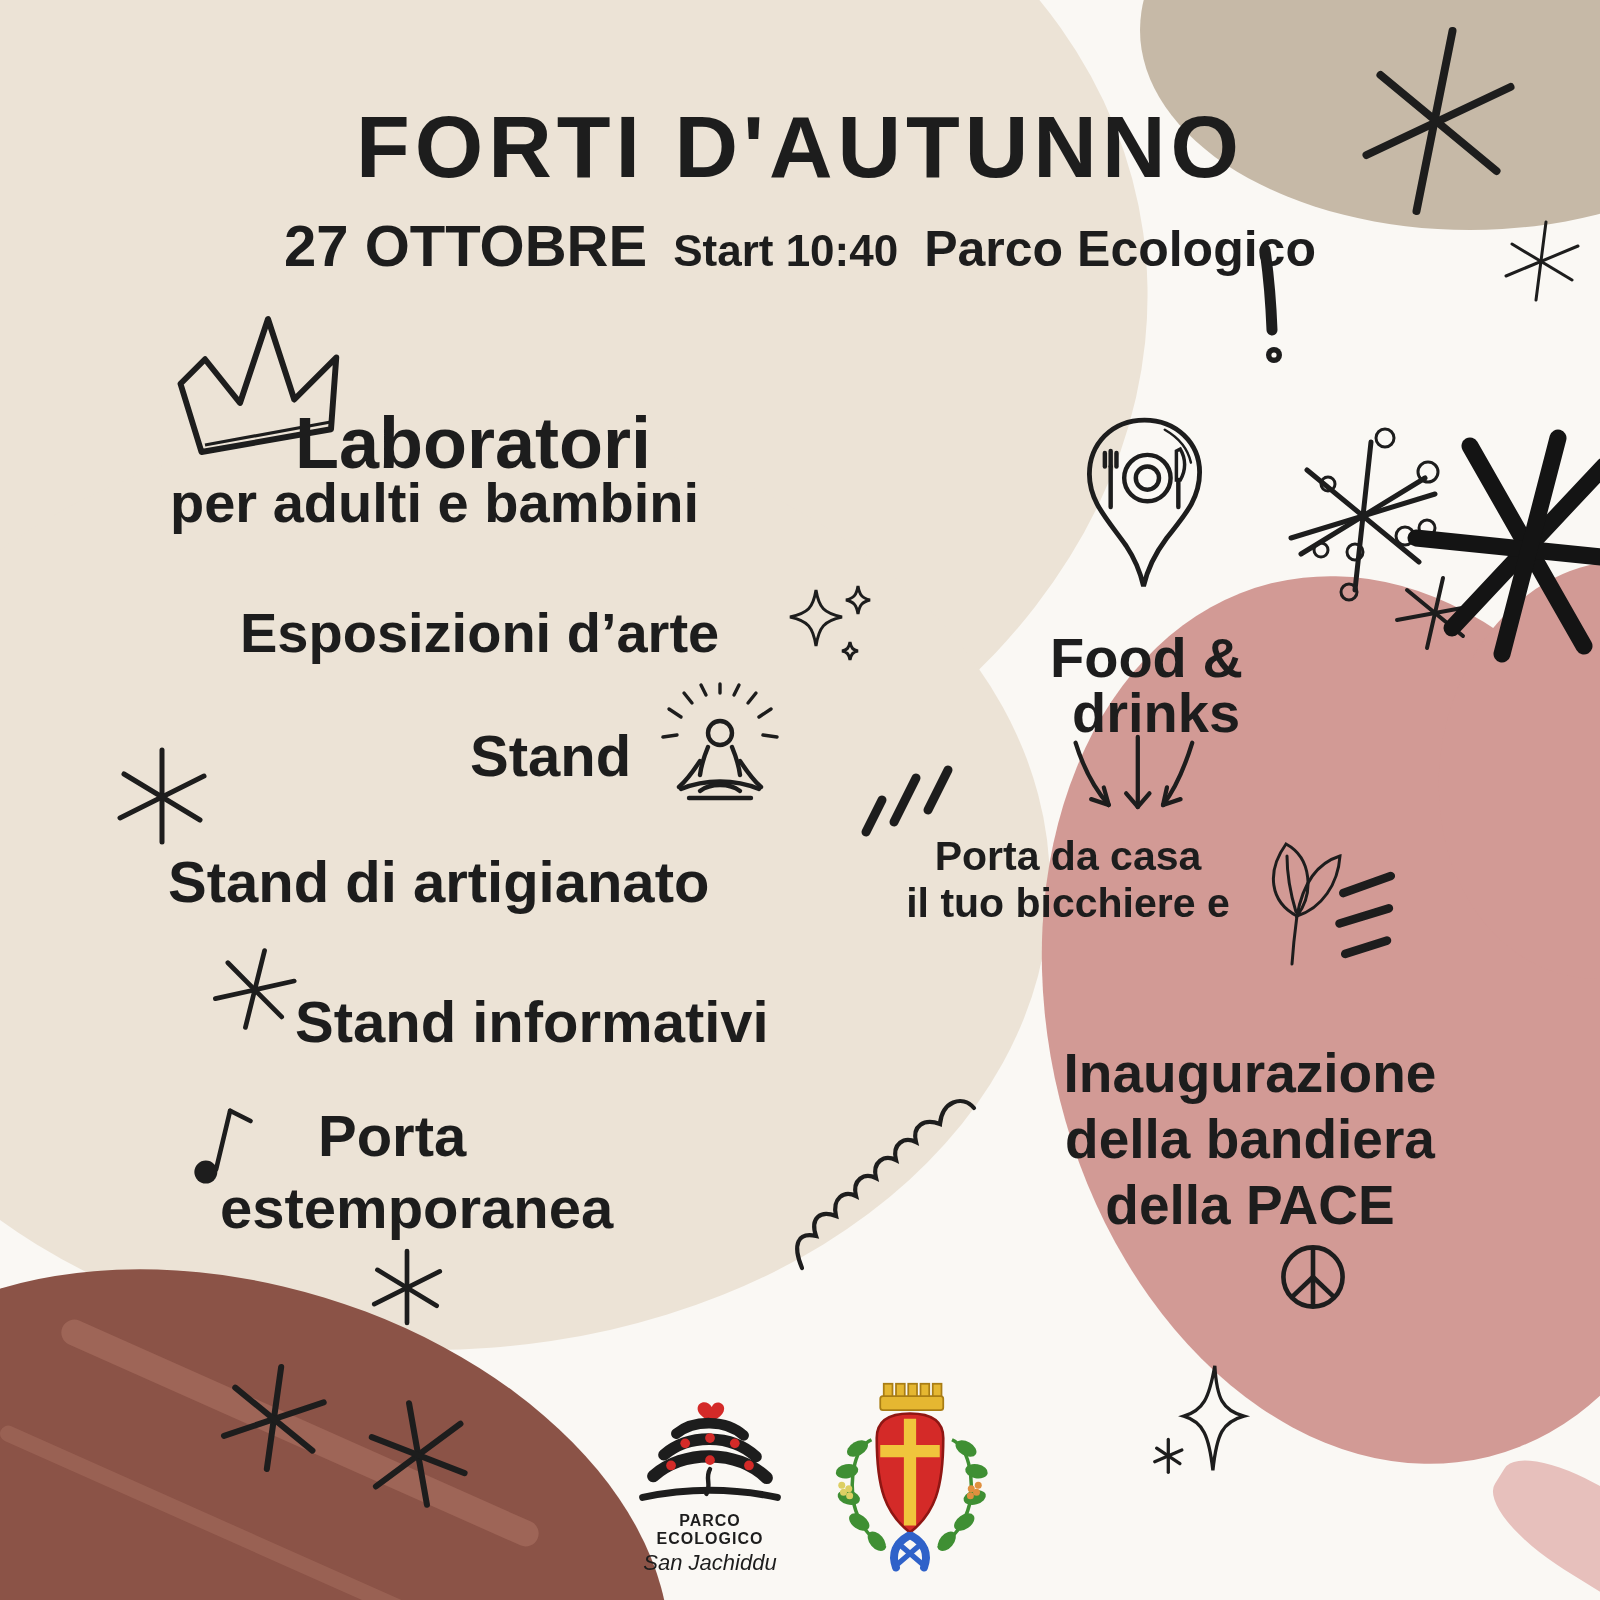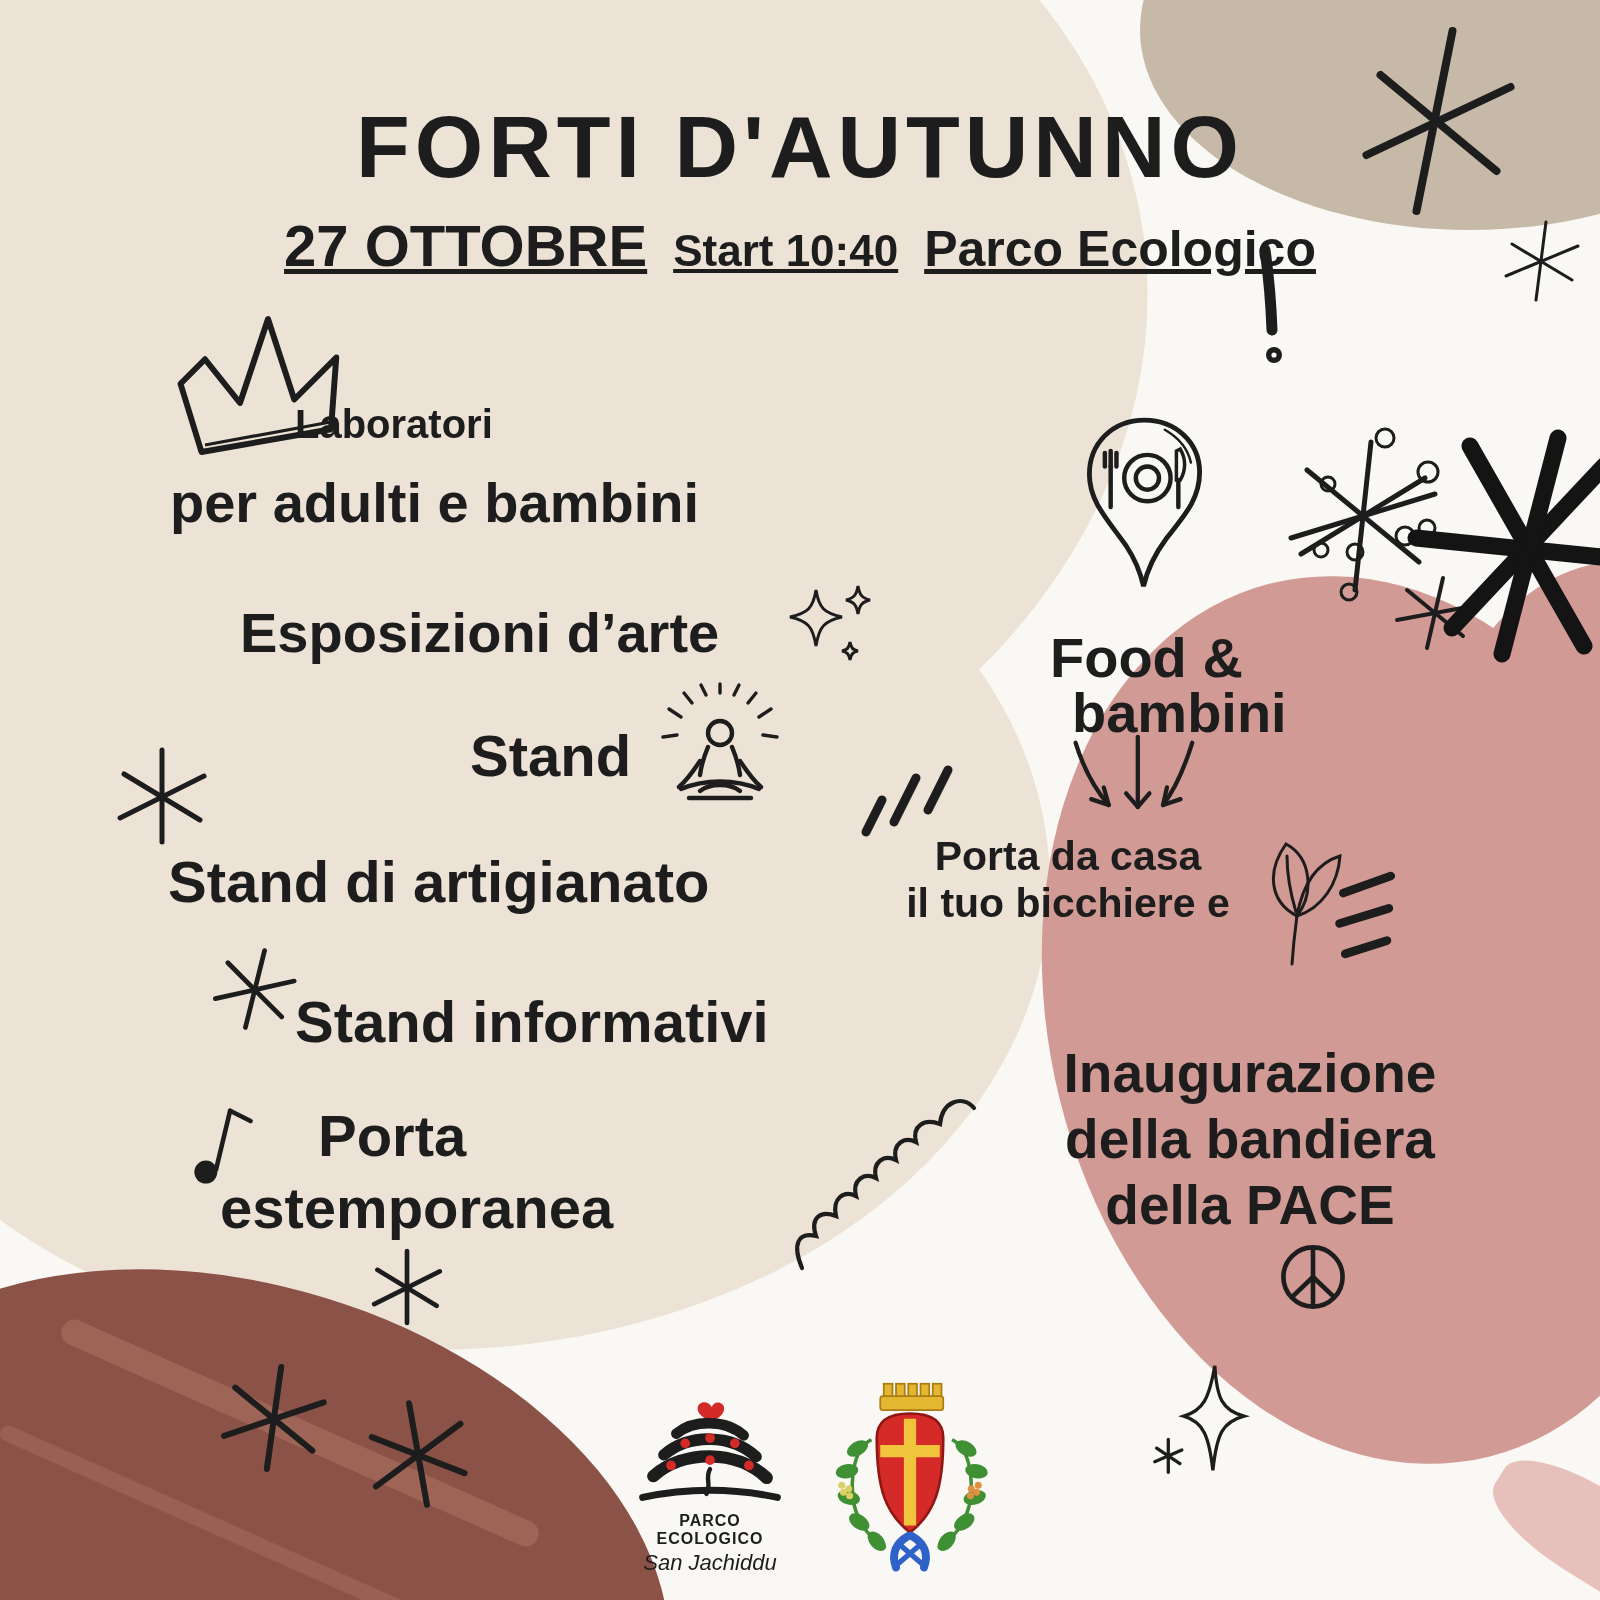--- a/index.html
+++ b/index.html
@@ -12,26 +12,26 @@
   #blob-rose{left:1050px;top:570px;width:660px;height:900px;background:#d29a95;transform:rotate(-14deg);}
   #blob-rose2{left:1440px;top:560px;width:340px;height:420px;background:#d29a95;transform:rotate(10deg);}
   #blob-rose-corner{left:1480px;top:1500px;width:260px;height:90px;background:#e7c0bc;transform:rotate(32deg);border-radius:40%;}
   #blob-maroon{left:-200px;top:1285px;width:880px;height:580px;background:#8b5347;transform:rotate(17deg);}
   #maroon-streak1{position:absolute;left:40px;top:1420px;width:520px;height:26px;background:#a46b5c;opacity:.75;transform:rotate(24deg);border-radius:13px;}
   #maroon-streak2{position:absolute;left:-20px;top:1520px;width:480px;height:16px;background:#a46b5c;opacity:.6;transform:rotate(24deg);border-radius:8px;}
   .txt{position:absolute;white-space:nowrap;font-weight:700;}
   .ic{position:absolute;}
   svg{display:block;overflow:visible;}
   #title{left:0;right:0;top:96px;text-align:center;font-size:88px;letter-spacing:5px;}
-  #subtitle{left:0;right:0;top:212px;display:flex;justify-content:center;align-items:baseline;gap:26px;text-decoration:underline;}
+  #subtitle{left:0;right:0;top:212px;display:flex;justify-content:center;align-items:baseline;gap:26px;}
   #subtitle .d{font-size:58px;font-weight:700;}
   #subtitle .s{font-size:44px;font-weight:700;}
   #subtitle .v{font-size:50px;font-weight:700;}
   #venue2{left:1005px;top:302px;transform:translateX(-50%);font-size:50px;}
-  #act-lab1{left:295px;top:402px;font-size:40px;}
+  #act-lab1{left:295px;top:402px;font-size:72px;}
   #act-lab2{left:170px;top:470px;font-size:56px;}
   #act-esp{left:240px;top:600px;font-size:56px;}
   #act-yoga{left:470px;top:722px;font-size:58px;}
   #act-art{left:168px;top:848px;font-size:58px;}
   #act-inf{left:295px;top:988px;font-size:58px;}
   #act-mus1{left:318px;top:1102px;font-size:58px;}
   #act-mus2{left:220px;top:1174px;font-size:58px;}
   #food-block{left:1050px;top:630px;font-size:56px;line-height:55px;}
   #food-block .l2{padding-left:22px;}
   #eco-note{left:828px;top:833px;width:480px;text-align:center;font-size:41px;line-height:47px;font-weight:700;position:absolute;}
@@ -152,21 +152,21 @@
         <path d="M46,42 L46,56"></path>
       <path d="M40,56 L40,98"></path>
       <circle cx="78" cy="68" r="24"></circle>
         <circle cx="78" cy="68" r="12"></circle>
       <path d="M112,38 C118,48 118,60 112,70 L108,70 L108,40 Z" stroke-width="3.6"></path>
       <path d="M110,70 L110,98"></path>
     </svg>
   </div>
   <div class="txt" id="food-block">
     <div>Food &amp;</div>
-    <div class="l2">bambini</div>
+    <div class="l2">drinks</div>
   </div>
 
   <div class="ic" style="left:852px;top:748px;">
     <svg width="110" height="92" viewBox="0 0 110 92" fill="none" stroke="#1d1d1d" stroke-width="9" stroke-linecap="round">
       <path d="M14,84 L30,52"></path>
         <path d="M42,74 L64,30"></path>
         <path d="M76,62 L96,22"></path>
     </svg>
   </div>
 

